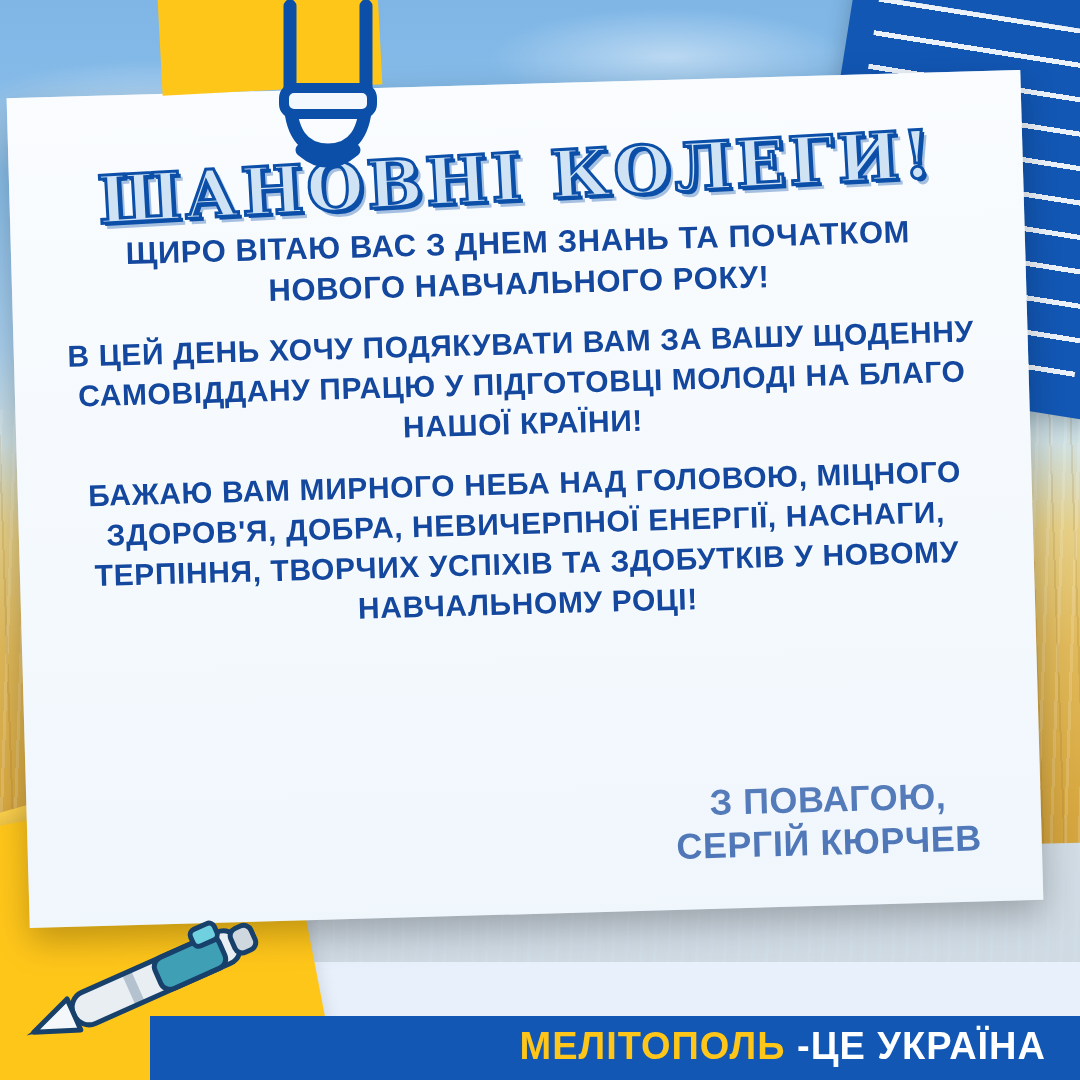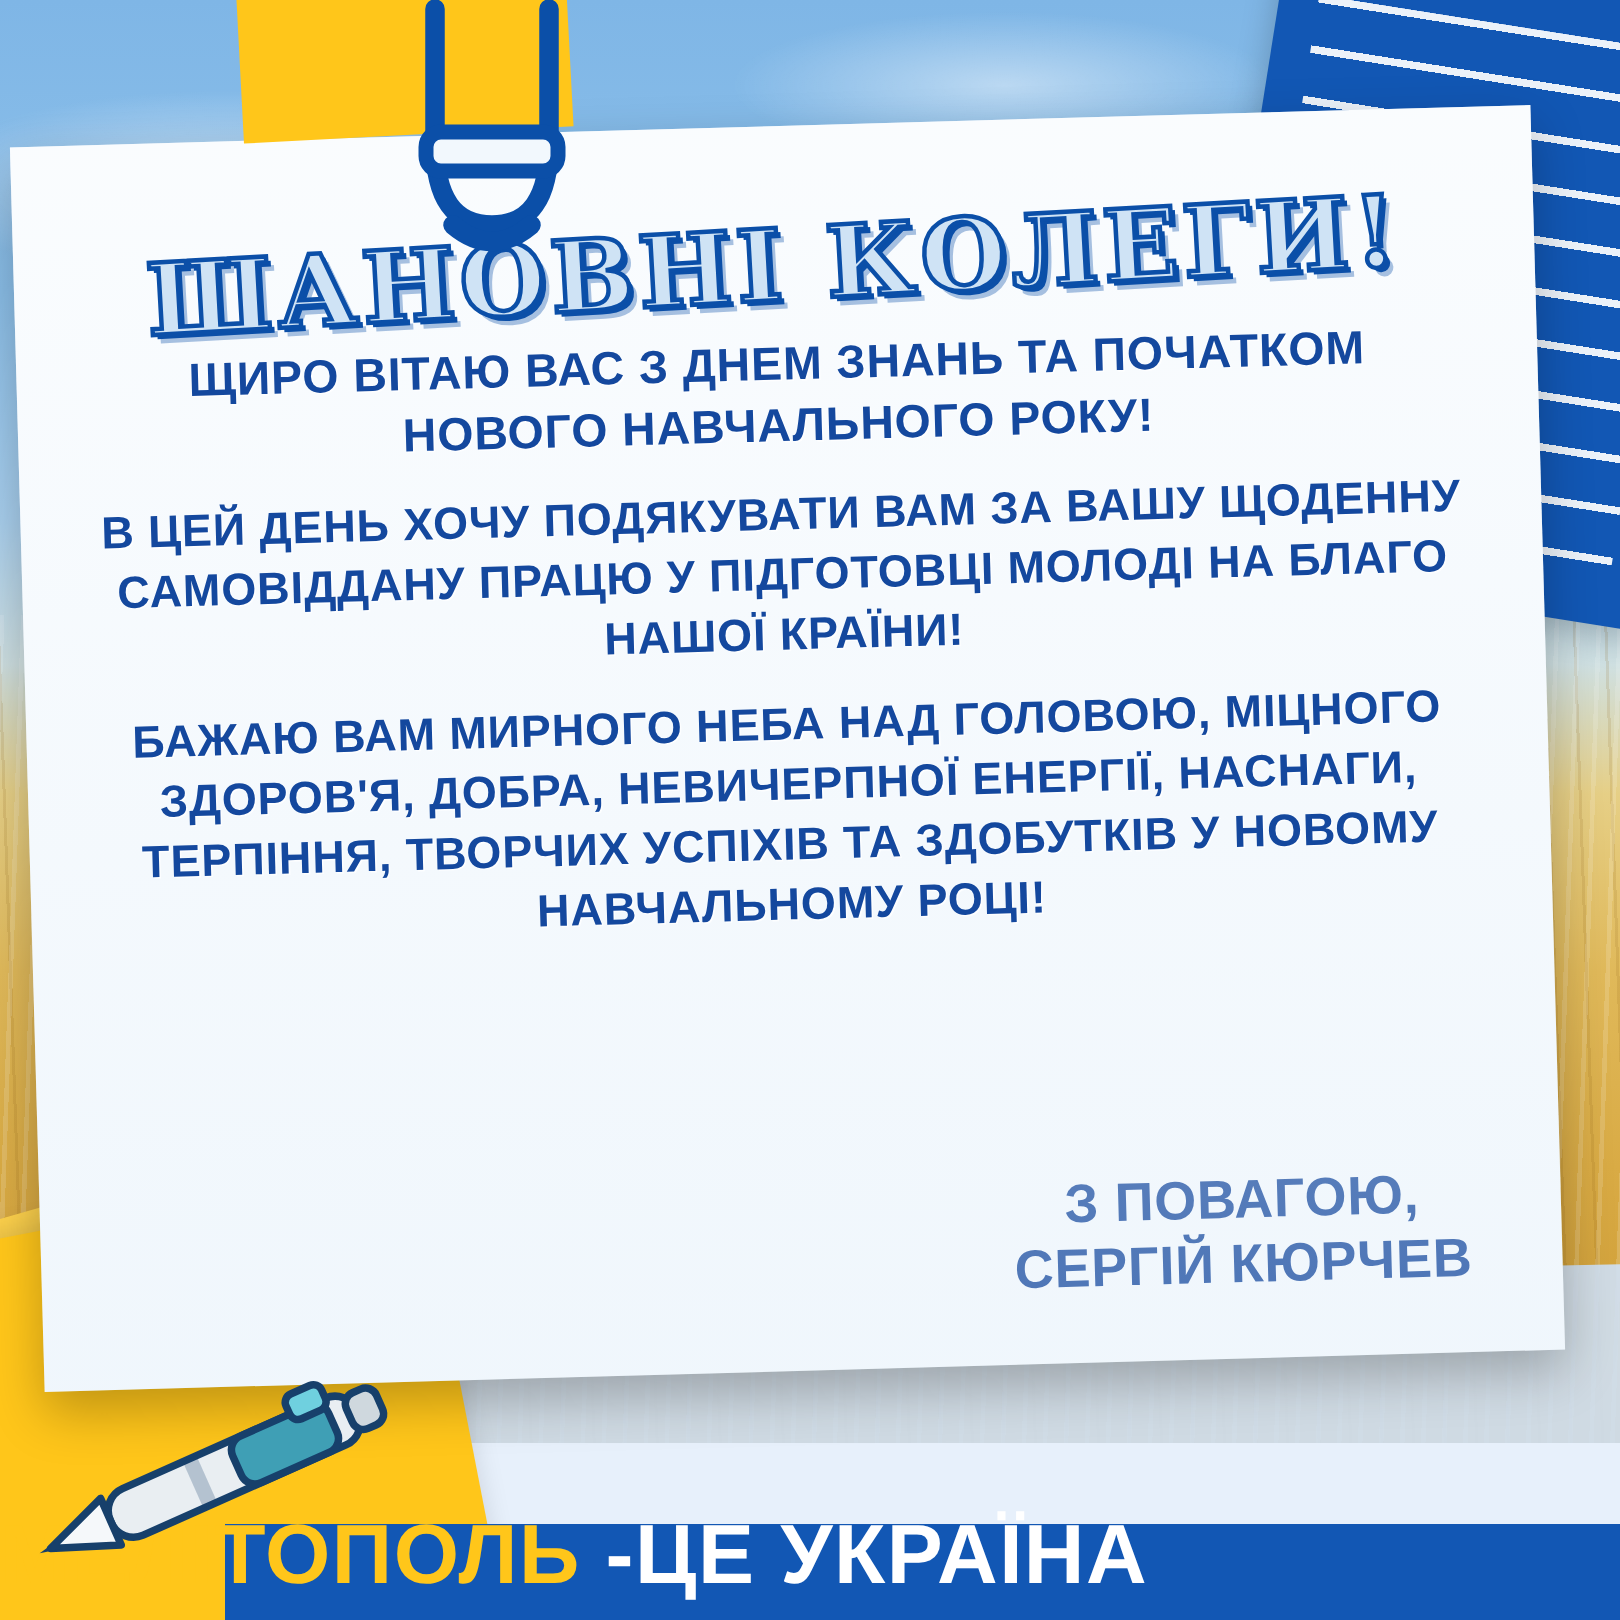--- a/index.html
+++ b/index.html
@@ -224,23 +224,24 @@
     font-size: 36px;
     line-height: 1.18;
     letter-spacing: 0.5px;
     text-transform: uppercase;
   }
 
   
   .banner {
     position: absolute;
     left: 0; right: 0; bottom: 12px;
+    text-align: right;
     padding-right: 34px;
     font-weight: 700;
-    font-size: 56px;
+    font-size: 38px;
     letter-spacing: 1px;
     z-index: 8;
     text-transform: uppercase;
   }
   .banner .city { color: #ffc61a; }
   .banner .rest { color: #ffffff; }
 
   
   .pen {
     position: absolute;

